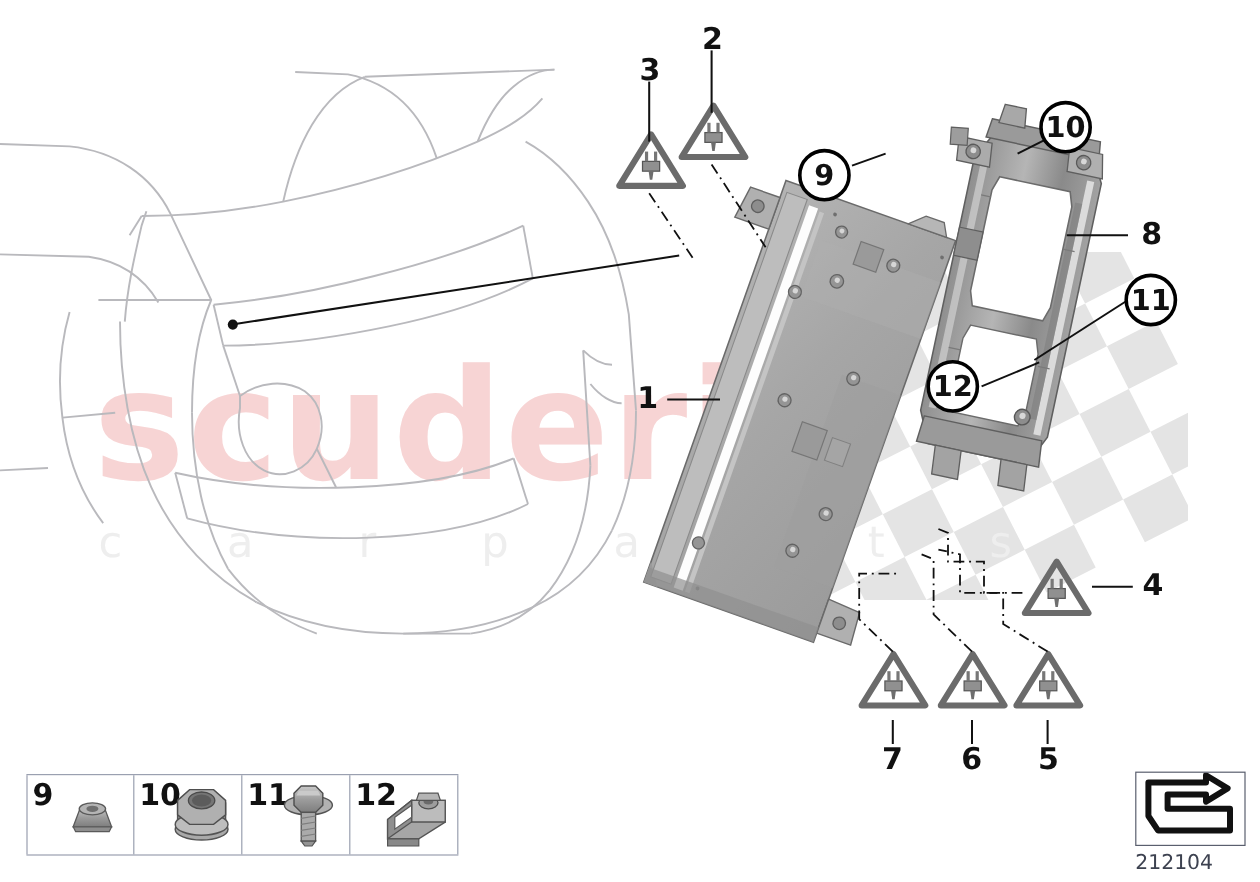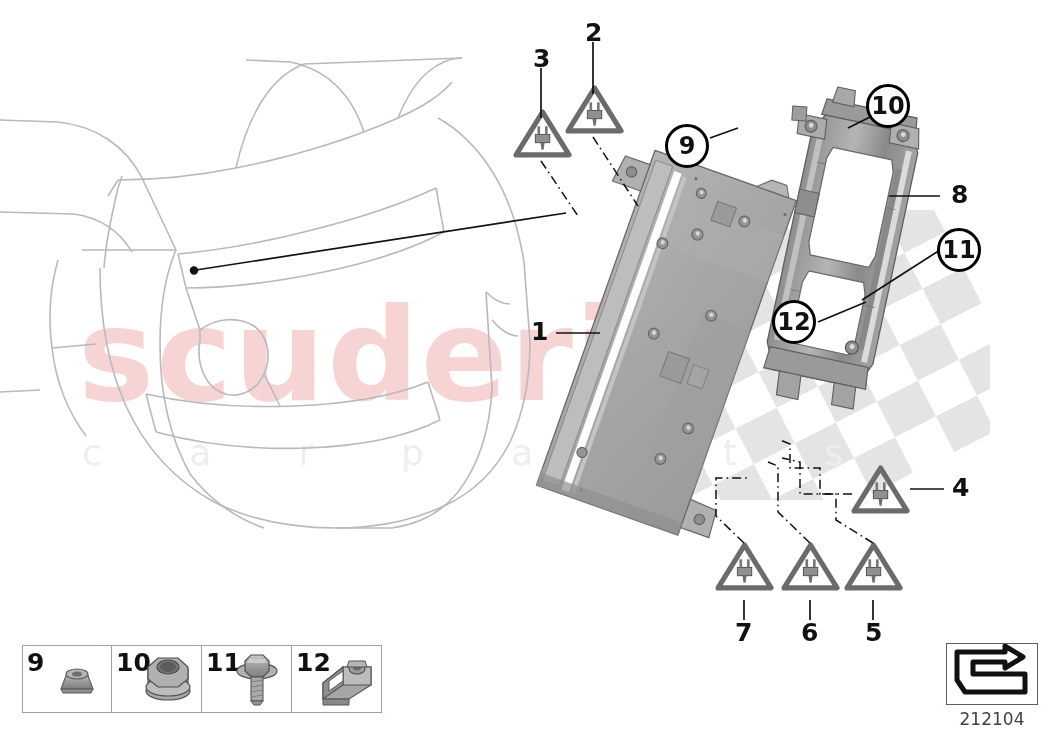--- a/index.html
+++ b/index.html
@@ -147,21 +147,20 @@
     border: 1.5px solid #5a5f6e;
     box-sizing: border-box;
     background: #ffffff;
     z-index: 7;
   }
   #idnum {
     position: absolute;
     left: 946px;
     top: 709px;
     width: 92px;
-    text-align: center;
     font-family: "DejaVu Sans", sans-serif;
     font-size: 17px;
     color: #3d4250;
     z-index: 7;
   }
 </style>
 </head>
 <body>
 
 <div id="page">

